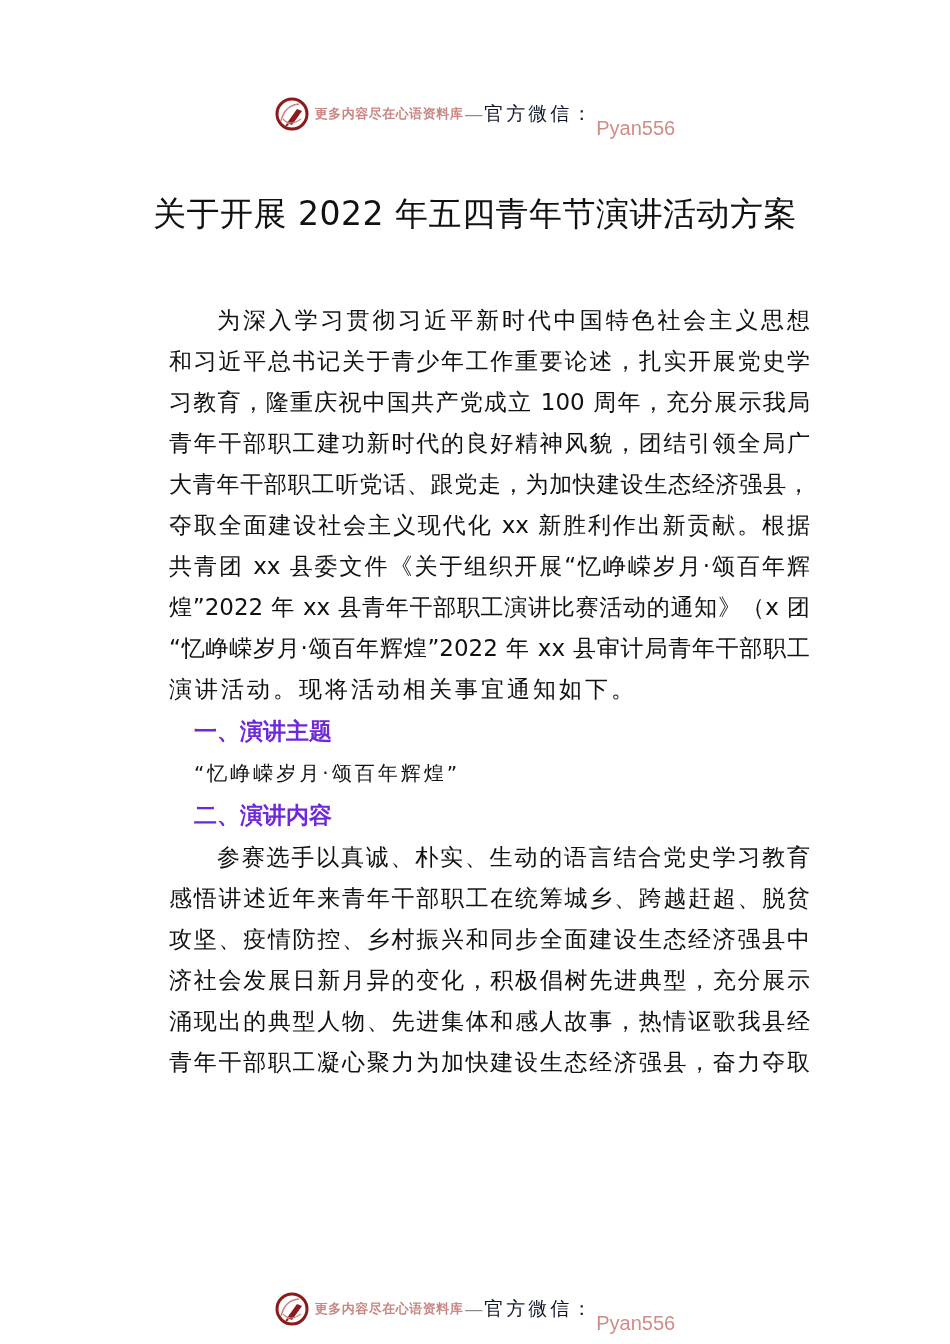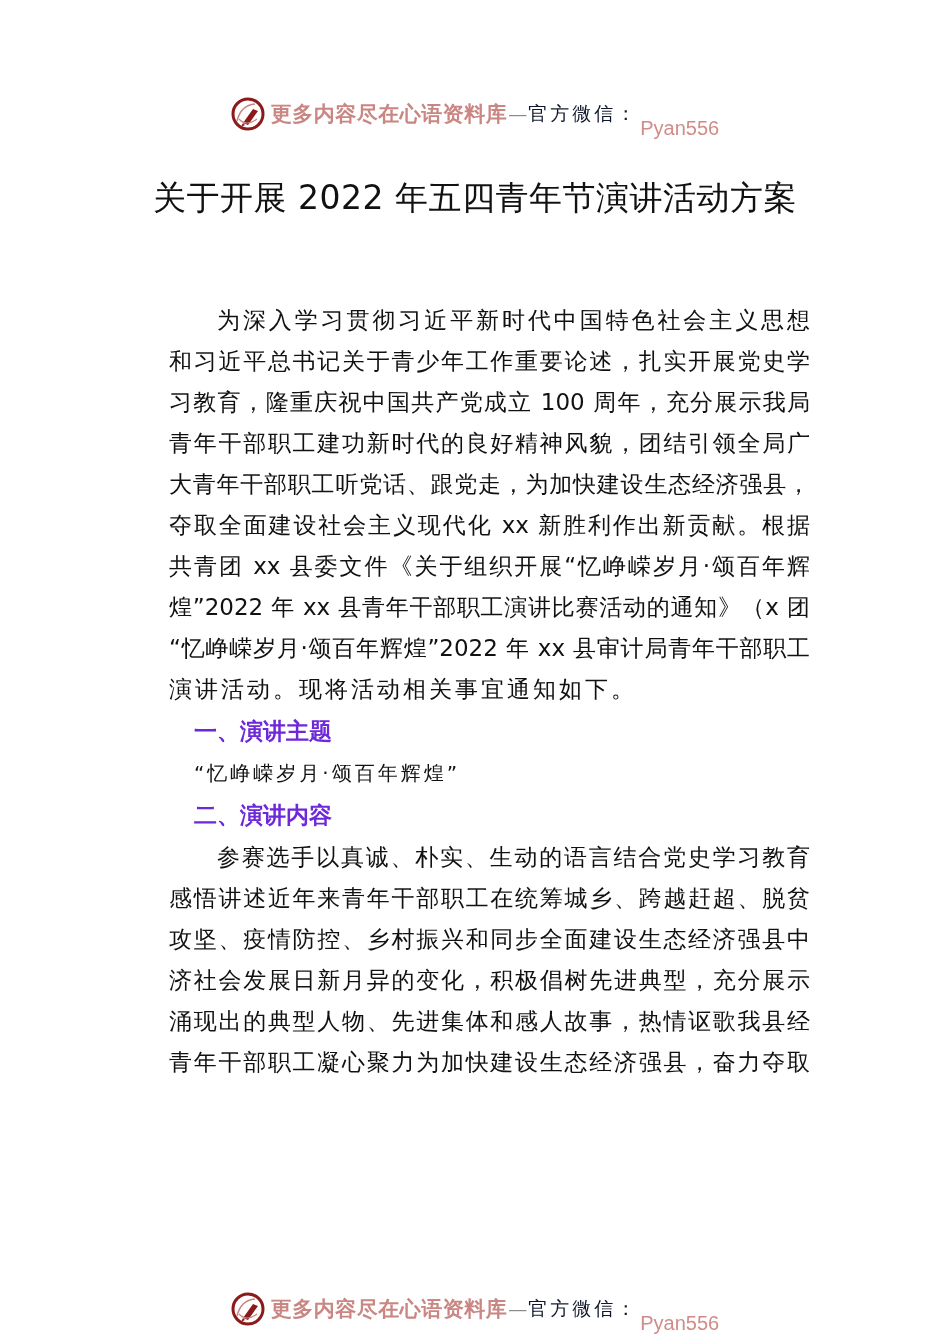--- a/index.html
+++ b/index.html
@@ -28,21 +28,21 @@
     .banner.bottom { top: 1287px; }
     .banner .logo {
       width: 34px;
       height: 34px;
       margin-right: 6px;
       display: inline-block;
     }
     .banner .brand {
       color: #c98682;
       font-family: "DejaVu Serif", "Liberation Serif", serif;
-      font-size: 21px;
+      font-size: 13px;
       letter-spacing: 0.5px;
       font-weight: bold;
     }
     .banner .dash {
       color: #8a8a8a;
       font-size: 19px;
       margin: 0 1px;
     }
     .banner .label {
       color: #0f172a;
@@ -53,21 +53,21 @@
     .banner .handle {
       color: #d08c89;
       font-family: "Liberation Sans", "DejaVu Sans", sans-serif;
       font-size: 20px;
       margin-left: 2px;
       margin-top: 29px;
     }
 
     .title {
       position: absolute;
-      top: 176px;
+      top: 192px;
       left: 0;
       width: 950px;
       text-align: center;
       font-size: 33px;
       font-family: "DejaVu Sans", "Liberation Sans", sans-serif;
       font-weight: normal;
       letter-spacing: 0.5px;
       color: #111;
     }
 

